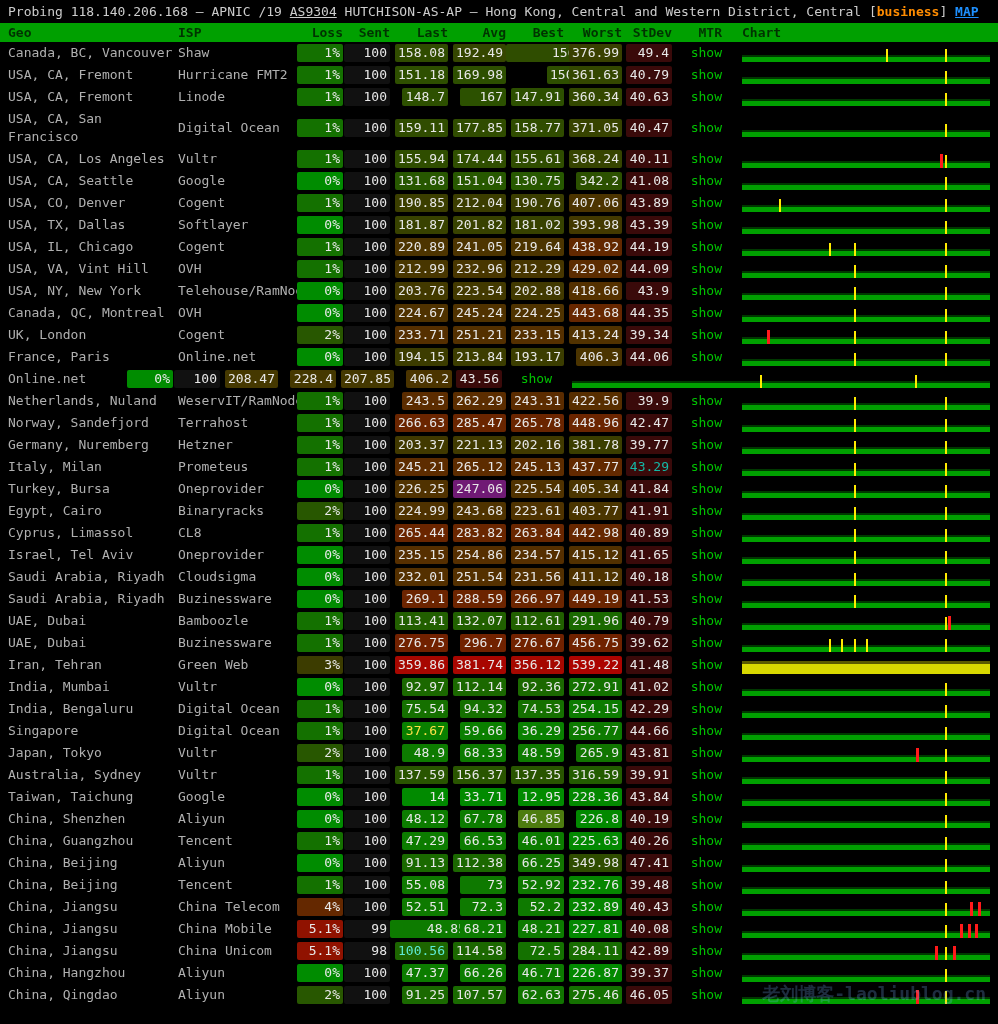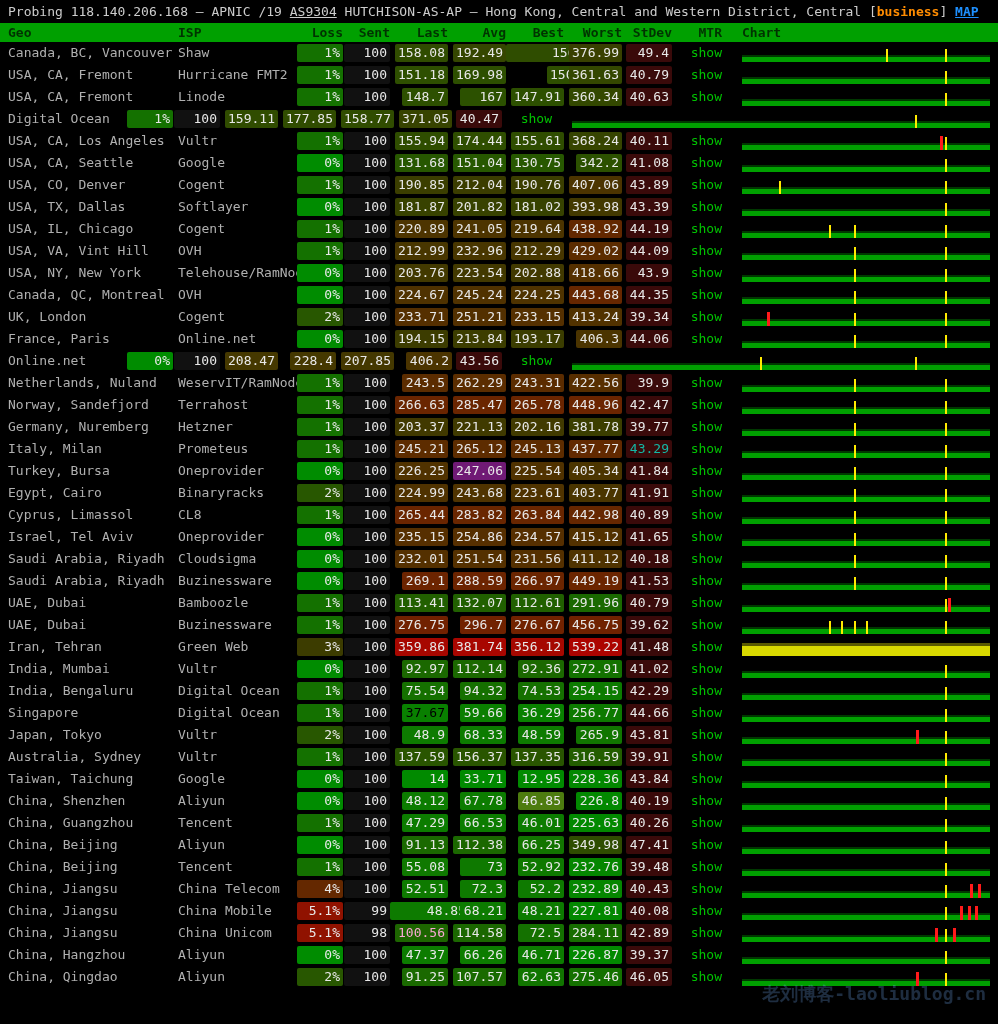--- a/index.html
+++ b/index.html
@@ -142,20 +142,21 @@
       <div class="c-worst"><span class="val" style="background: rgb(51, 72, 0); color: rgb(232, 232, 232);">360.34</span></div>
       <div class="c-stdev"><span class="val" style="background: rgb(58, 10, 10); color: rgb(232, 232, 232);">40.63</span></div>
       <div class="c-mtr"><a class="mtr-link">show</a></div>
       <div class="c-chart">
         <div class="sparkline">
           <div class="tick" style="left: 82%;"></div>
         </div>
       </div>
     </div>
     <div class="row">
+      <div class="c-geo">USA, CA, San Francisco</div>
       <div class="c-isp">Digital Ocean</div>
       <div class="c-loss"><span class="val" style="background: rgb(20, 113, 0); color: rgb(232, 232, 232);">1%</span></div>
       <div class="c-sent"><span class="val" style="background: rgb(17, 17, 17); color: rgb(232, 232, 232);">100</span></div>
       <div class="c-last"><span class="val" style="background: rgb(48, 76, 0); color: rgb(232, 232, 232);">159.11</span></div>
       <div class="c-avg"><span class="val" style="background: rgb(48, 76, 0); color: rgb(232, 232, 232);">177.85</span></div>
       <div class="c-best"><span class="val" style="background: rgb(48, 76, 0); color: rgb(232, 232, 232);">158.77</span></div>
       <div class="c-worst"><span class="val" style="background: rgb(55, 67, 0); color: rgb(232, 232, 232);">371.05</span></div>
       <div class="c-stdev"><span class="val" style="background: rgb(58, 10, 10); color: rgb(232, 232, 232);">40.47</span></div>
       <div class="c-mtr"><a class="mtr-link">show</a></div>
       <div class="c-chart">
@@ -627,21 +628,21 @@
         <div class="sparkline">
           <div class="tick" style="left: 82%;"></div>
         </div>
       </div>
     </div>
     <div class="row">
       <div class="c-geo">Singapore</div>
       <div class="c-isp">Digital Ocean</div>
       <div class="c-loss"><span class="val" style="background: rgb(20, 113, 0); color: rgb(232, 232, 232);">1%</span></div>
       <div class="c-sent"><span class="val" style="background: rgb(17, 17, 17); color: rgb(232, 232, 232);">100</span></div>
-      <div class="c-last"><span class="val" style="background: rgb(9, 128, 0); color: #000000;">37.67</span></div>
+      <div class="c-last"><span class="val" style="background: rgb(9, 128, 0); color: #fde047;">37.67</span></div>
       <div class="c-avg"><span class="val" style="background: rgb(10, 127, 0); color: rgb(232, 232, 232);">59.66</span></div>
       <div class="c-best"><span class="val" style="background: rgb(9, 129, 0); color: rgb(232, 232, 232);">36.29</span></div>
       <div class="c-worst"><span class="val" style="background: rgb(13, 122, 0); color: rgb(232, 232, 232);">256.77</span></div>
       <div class="c-stdev"><span class="val" style="background: rgb(58, 10, 10); color: rgb(232, 232, 232);">44.66</span></div>
       <div class="c-mtr"><a class="mtr-link">show</a></div>
       <div class="c-chart">
         <div class="sparkline">
           <div class="tick" style="left: 82%;"></div>
         </div>
       </div>
@@ -803,21 +804,21 @@
           <div class="tick red" style="left: 91%;"></div>
           <div class="tick red" style="left: 94%;"></div>
         </div>
       </div>
     </div>
     <div class="row">
       <div class="c-geo">China, Jiangsu</div>
       <div class="c-isp">China Unicom</div>
       <div class="c-loss"><span class="val" style="background: rgb(144, 18, 0); color: rgb(232, 232, 232);">5.1%</span></div>
       <div class="c-sent"><span class="val" style="background: rgb(17, 17, 17); color: rgb(232, 232, 232);">98</span></div>
-      <div class="c-last"><span class="val" style="background: rgb(29, 101, 0); color: #f9a8d4;">100.56</span></div>
+      <div class="c-last"><span class="val" style="background: rgb(29, 101, 0); color: #5eead4;">100.56</span></div>
       <div class="c-avg"><span class="val" style="background: rgb(27, 103, 0); color: rgb(232, 232, 232);">114.58</span></div>
       <div class="c-best"><span class="val" style="background: rgb(20, 113, 0); color: rgb(232, 232, 232);">72.5</span></div>
       <div class="c-worst"><span class="val" style="background: rgb(23, 109, 0); color: rgb(232, 232, 232);">284.11</span></div>
       <div class="c-stdev"><span class="val" style="background: rgb(58, 10, 10); color: rgb(232, 232, 232);">42.89</span></div>
       <div class="c-mtr"><a class="mtr-link">show</a></div>
       <div class="c-chart">
         <div class="sparkline">
           <div class="tick" style="left: 82%;"></div>
           <div class="tick red" style="left: 78%;"></div>
           <div class="tick red" style="left: 85%;"></div>

